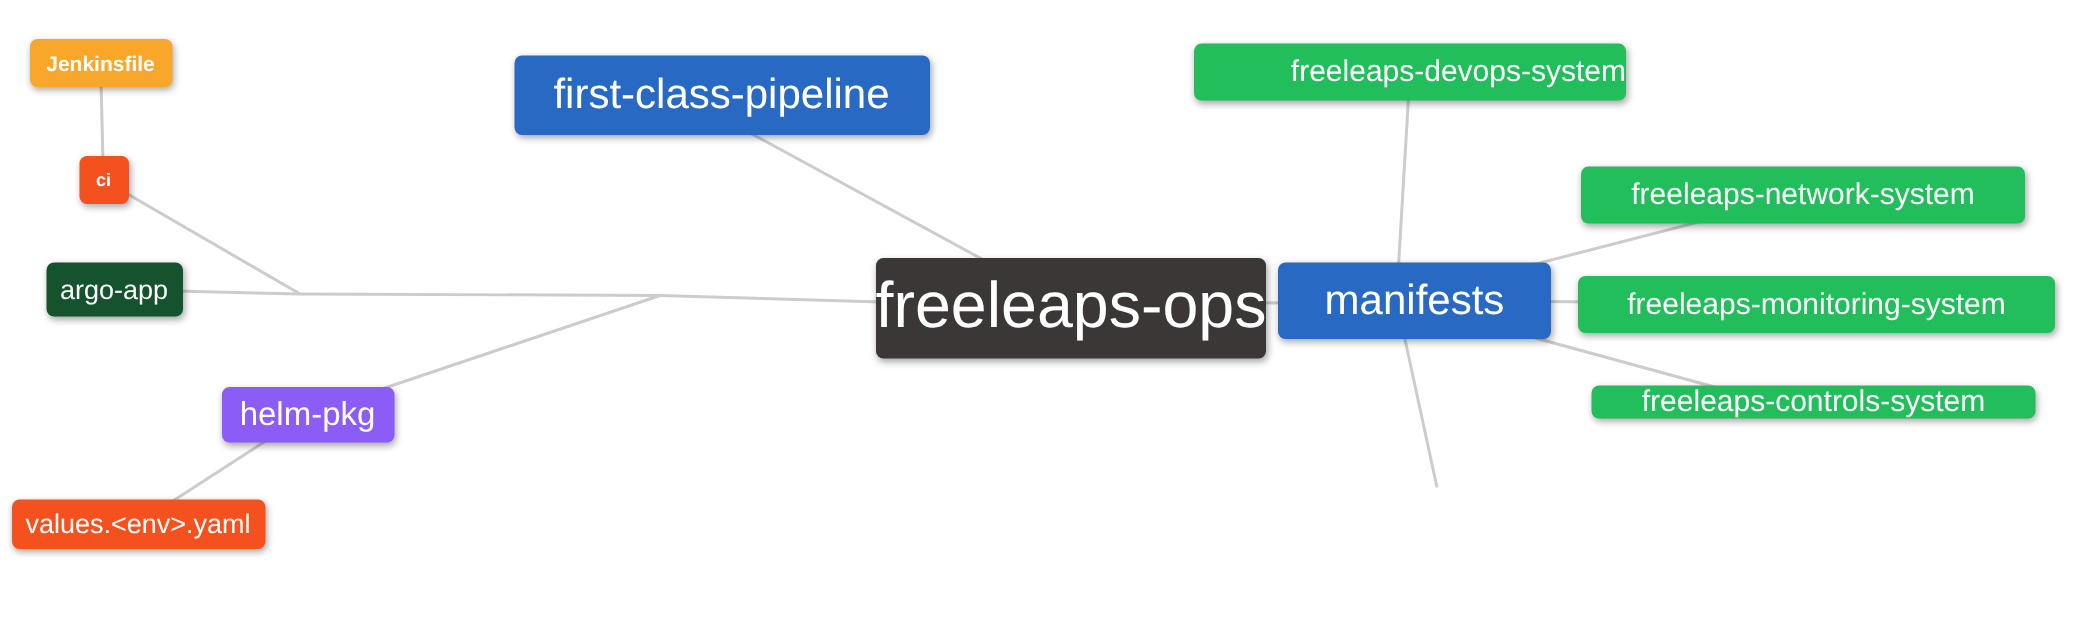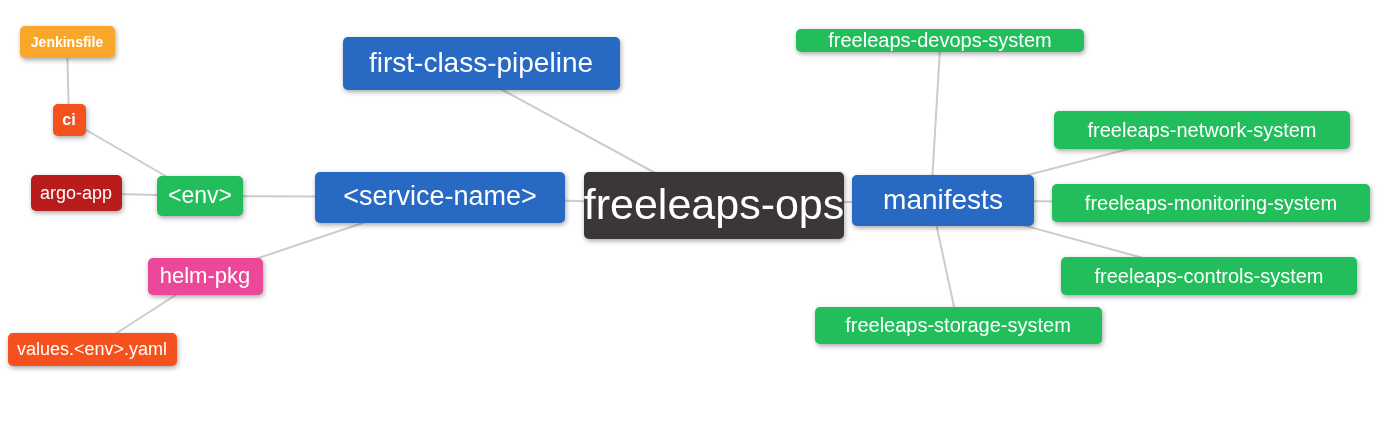--- a/index.html
+++ b/index.html
@@ -66,56 +66,47 @@
       <line x1="931" y1="200" x2="940" y2="48" stroke="#cccccc" stroke-width="2"></line>
       <line x1="931" y1="200" x2="1202" y2="130" stroke="#cccccc" stroke-width="2"></line>
       <line x1="931" y1="200" x2="1211" y2="203" stroke="#cccccc" stroke-width="2"></line>
       <line x1="931" y1="200" x2="1209" y2="276" stroke="#cccccc" stroke-width="2"></line>
       <line x1="931" y1="200" x2="958" y2="325" stroke="#cccccc" stroke-width="2"></line>
     </svg>
   <div class="node-layer" id="node-layer">
       <div class="node" style="left: 19.5px; top: 26px; width: 95px; height: 32px; background: rgb(249, 167, 43); font-size: 14px; font-weight: 700; color: rgb(255, 255, 255);">
         <span>Jenkinsfile</span>
       </div>
-      <div class="node" style="left: 52.5px; top: 104px; width: 33px; height: 32px; background: rgb(244, 81, 30); font-size: 16px; font-weight: 700; color: rgb(255, 255, 255);">
+      <div class="node" style="left: 52.5px; top: 104px; width: 33px; height: 32px; background: rgb(244, 81, 30); font-size: 12px; font-weight: 700; color: rgb(255, 255, 255);">
         <span>ci</span>
       </div>
-      <div class="node" style="left: 30.5px; top: 175px; width: 91px; height: 36px; background: #b91c1c; font-size: 18px; font-weight: 400; color: rgb(255, 255, 255);">
+      <div class="node" style="left: 30.5px; top: 175px; width: 91px; height: 36px; background: #14532d; font-size: 18px; font-weight: 400; color: rgb(255, 255, 255);">
         <span>argo-app</span>
       </div>
-      <div class="node" style="left: 157px; top: 176px; width: 86px; height: 40px; background: rgb(34, 190, 91); font-size: 23px; font-weight: 400; color: rgb(255, 255, 255);">
-        <span>&lt;env&gt;</span>
-      </div>
-      <div class="node" style="left: 147.5px; top: 257.5px; width: 115px; height: 37px; background: #ec4899; font-size: 22px; font-weight: 400; color: rgb(255, 255, 255);">
+      <div class="node" style="left: 147.5px; top: 257.5px; width: 115px; height: 37px; background: #8b5cf6; font-size: 22px; font-weight: 400; color: rgb(255, 255, 255);">
         <span>helm-pkg</span>
       </div>
       <div class="node" style="left: 7.5px; top: 332.5px; width: 169px; height: 33px; background: rgb(244, 81, 30); font-size: 18px; font-weight: 400; color: rgb(255, 255, 255);">
         <span>values.&lt;env&gt;.yaml</span>
       </div>
       <div class="node" style="left: 314.5px; top: 36.5px; width: 277px; height: 53px; background: rgb(39, 105, 195); font-size: 28px; font-weight: 400; color: rgb(255, 255, 255); margin-left: 28px;">
         <span>first-class-pipeline</span>
       </div>
-      <div class="node" style="left: 315px; top: 171.5px; width: 250px; height: 51px; background: rgb(39, 105, 195); font-size: 27px; font-weight: 400; color: rgb(255, 255, 255);">
-        <span>&lt;service-name&gt;</span>
-      </div>
       <div class="node" style="left: 584px; top: 171.5px; width: 260px; height: 67px; background: rgb(59, 55, 55); font-size: 43px; font-weight: 400; color: rgb(255, 255, 255);">
         <span>freeleaps-ops</span>
       </div>
       <div class="node" style="left: 852px; top: 174.5px; width: 182px; height: 51px; background: rgb(39, 105, 195); font-size: 28px; font-weight: 400; color: rgb(255, 255, 255);">
         <span>manifests</span>
       </div>
-      <div class="node" style="left: 796px; top: 29px; width: 288px; height: 23px; background: rgb(34, 190, 91); font-size: 20px; font-weight: 400; color: rgb(255, 255, 255);">
+      <div class="node" style="left: 796px; top: 29px; width: 288px; height: 38px; background: rgb(34, 190, 91); font-size: 20px; font-weight: 400; color: rgb(255, 255, 255); justify-content: flex-end;">
         <span>freeleaps-devops-system</span>
       </div>
       <div class="node" style="left: 1054px; top: 111px; width: 296px; height: 38px; background: rgb(34, 190, 91); font-size: 20px; font-weight: 400; color: rgb(255, 255, 255);">
         <span>freeleaps-network-system</span>
       </div>
       <div class="node" style="left: 1052px; top: 184px; width: 318px; height: 38px; background: rgb(34, 190, 91); font-size: 20px; font-weight: 400; color: rgb(255, 255, 255); text-align: center;">
         <span>freeleaps-monitoring-system</span>
       </div>
-      <div class="node" style="left: 1061px; top: 257px; width: 296px; height: 38px; background: rgb(34, 190, 91); font-size: 20px; font-weight: 400; color: rgb(255, 255, 255);">
+      <div class="node" style="left: 1061px; top: 257px; width: 296px; height: 22px; background: rgb(34, 190, 91); font-size: 20px; font-weight: 400; color: rgb(255, 255, 255);">
         <span>freeleaps-controls-system</span>
-      </div>
-      <div class="node" style="left: 814.5px; top: 306.5px; width: 287px; height: 37px; background: rgb(34, 190, 91); font-size: 20px; font-weight: 400; color: rgb(255, 255, 255);">
-        <span>freeleaps-storage-system</span>
       </div>
     </div>
 </div>
 
 </body></html>

